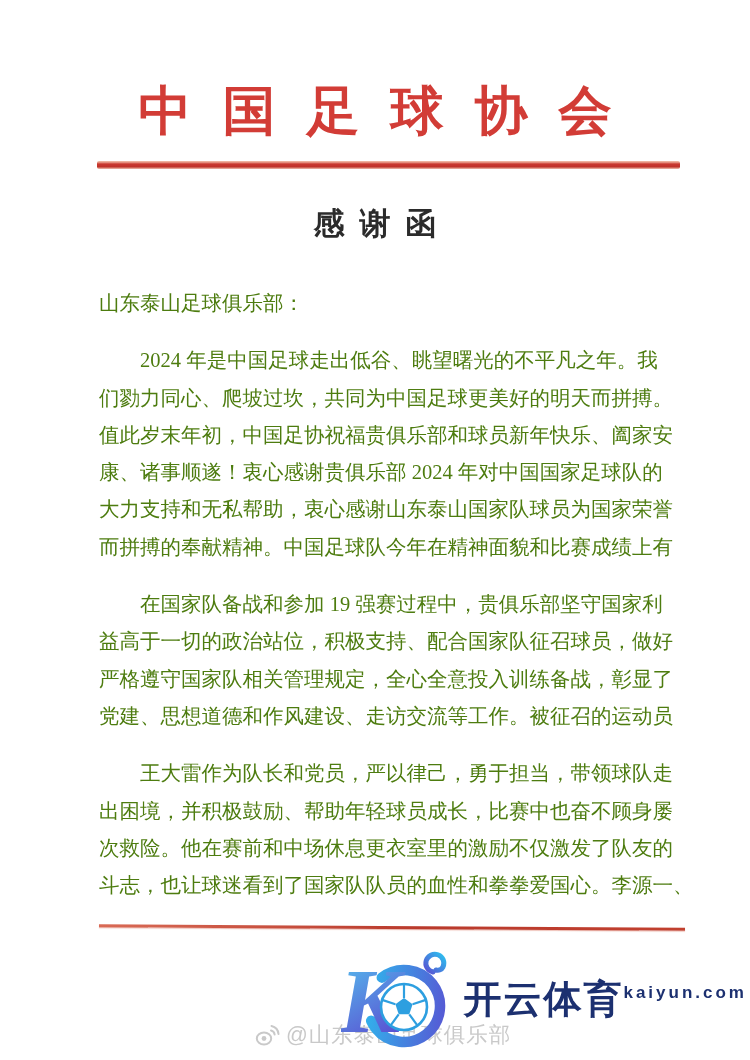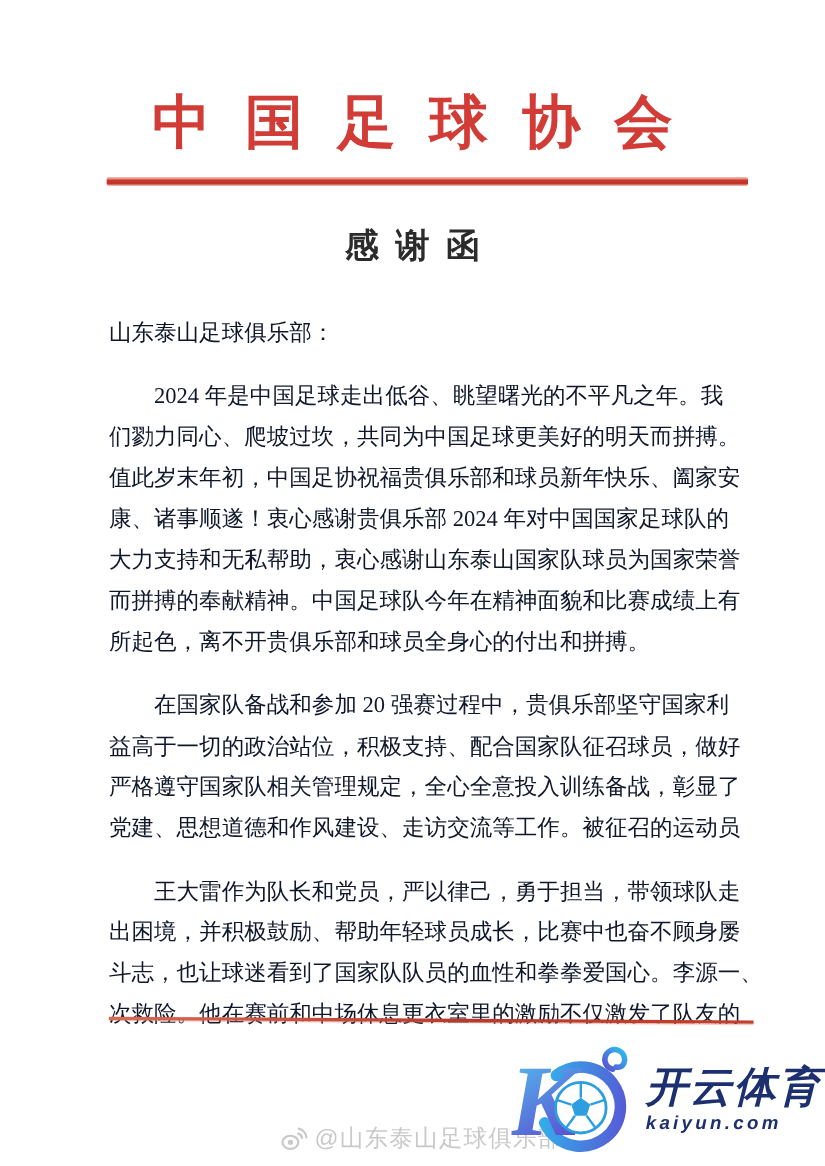--- a/index.html
+++ b/index.html
@@ -21,21 +21,21 @@
     border-radius:2px;
   }
   .letter-title {
     position:absolute; top:203px; left:0; width:100%;
     text-align:center; color:#2b2b2b; font-weight:bold;
     font-size:31px; letter-spacing:15px; text-indent:15px;
   }
   
   .letter-body {
     position:absolute; top:285px; left:99px; width:566px;
-    font-size:20.5px; color:#0f172a;
+    font-size:20.5px; color:#4d7c0f;
   }
   .line { line-height:37.3px; white-space:nowrap; }
   .line.salutation { margin-bottom:8px; }
   .line.para-start { margin-top:20px; }
   .bottom-rule {
     position:absolute; top:926px; left:99px; width:586px; height:3px;
     background:linear-gradient(90deg,#d96a55,#b93a2c 55%,#c1402f);
     transform:rotate(0.35deg);
     box-shadow:0 1px 1px rgba(220,120,100,0.45);
   }
@@ -45,21 +45,21 @@
     display:flex; align-items:center; gap:5px;
     color:#c9c9c9; font-size:21.5px; letter-spacing:1px;
     font-family:"Liberation Sans", sans-serif;
     z-index:1;
   }
   
   .kaiyun-logo {
     position:absolute; right:3px; top:950px;
     display:flex; align-items:center; gap:10px; z-index:2;
   }
-  .kaiyun-text { display:flex; flex-direction:column; line-height:1;font-style:italic; }
+  .kaiyun-text { display:flex; flex-direction:row; line-height:1; }
   .kaiyun-cn {
     color:#1c3070; font-weight:bold; font-size:38px;
     letter-spacing:2px; font-family:"Liberation Sans", sans-serif;
   }
   .kaiyun-url {
     color:#1c3070; font-weight:bold; font-size:17px;
     letter-spacing:3px; margin-top:4px;
     font-family:"Liberation Sans", sans-serif;
   }
 </style>
@@ -75,29 +75,28 @@
   <div class="letter-title">感谢函</div>
 
   <div class="letter-body">
       <div class="line salutation">山东泰山足球俱乐部：</div>
       <div class="line para-start">　　2024 年是中国足球走出低谷、眺望曙光的不平凡之年。我</div>
       <div class="line">们勠力同心、爬坡过坎，共同为中国足球更美好的明天而拼搏。</div>
       <div class="line">值此岁末年初，中国足协祝福贵俱乐部和球员新年快乐、阖家安</div>
       <div class="line">康、诸事顺遂！衷心感谢贵俱乐部 2024 年对中国国家足球队的</div>
       <div class="line">大力支持和无私帮助，衷心感谢山东泰山国家队球员为国家荣誉</div>
       <div class="line">而拼搏的奉献精神。中国足球队今年在精神面貌和比赛成绩上有</div>
-      <div class="line">所起色，离不开贵俱乐部和球员全身心的付出和拼搏。</div>
-      <div class="line para-start">　　在国家队备战和参加 20 强赛过程中，贵俱乐部坚守国家利</div>
+      <div class="line para-start">　　在国家队备战和参加 19 强赛过程中，贵俱乐部坚守国家利</div>
       <div class="line">益高于一切的政治站位，积极支持、配合国家队征召球员，做好</div>
       <div class="line">严格遵守国家队相关管理规定，全心全意投入训练备战，彰显了</div>
       <div class="line">党建、思想道德和作风建设、走访交流等工作。被征召的运动员</div>
       <div class="line para-start">　　王大雷作为队长和党员，严以律己，勇于担当，带领球队走</div>
       <div class="line">出困境，并积极鼓励、帮助年轻球员成长，比赛中也奋不顾身屡</div>
+      <div class="line">次救险。他在赛前和中场休息更衣室里的激励不仅激发了队友的</div>
       <div class="line">斗志，也让球迷看到了国家队队员的血性和拳拳爱国心。李源一、</div>
-      <div class="line">次救险。他在赛前和中场休息更衣室里的激励不仅激发了队友的</div>
     </div>
 
   <div class="bottom-rule"></div>
 
   <div class="weibo-watermark">
     <span style="display:inline-flex;">
       <svg width="27" height="22" viewBox="0 0 27 22" fill="none">
         <ellipse cx="10" cy="14.5" rx="7.2" ry="6" stroke="#c9c9c9" stroke-width="2"></ellipse>
         <circle cx="10" cy="14.5" r="2.4" fill="#c9c9c9"></circle>
         <path d="M17.5 2 a9 9 0 0 1 7 8" stroke="#c9c9c9" stroke-width="2" stroke-linecap="round"></path>

